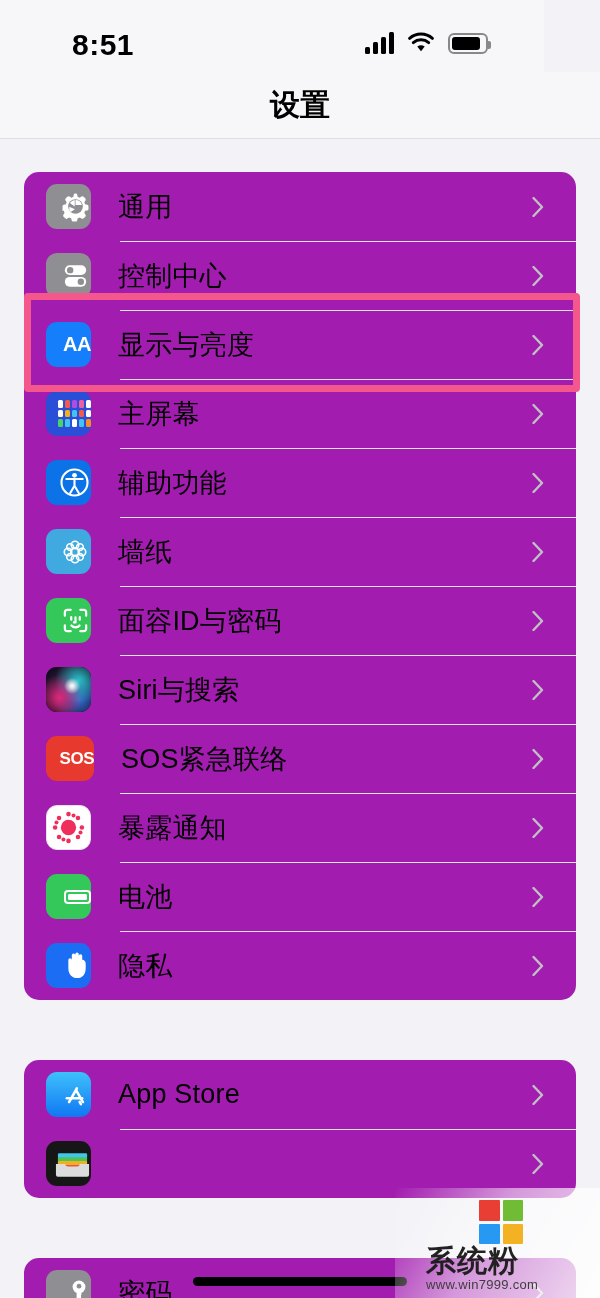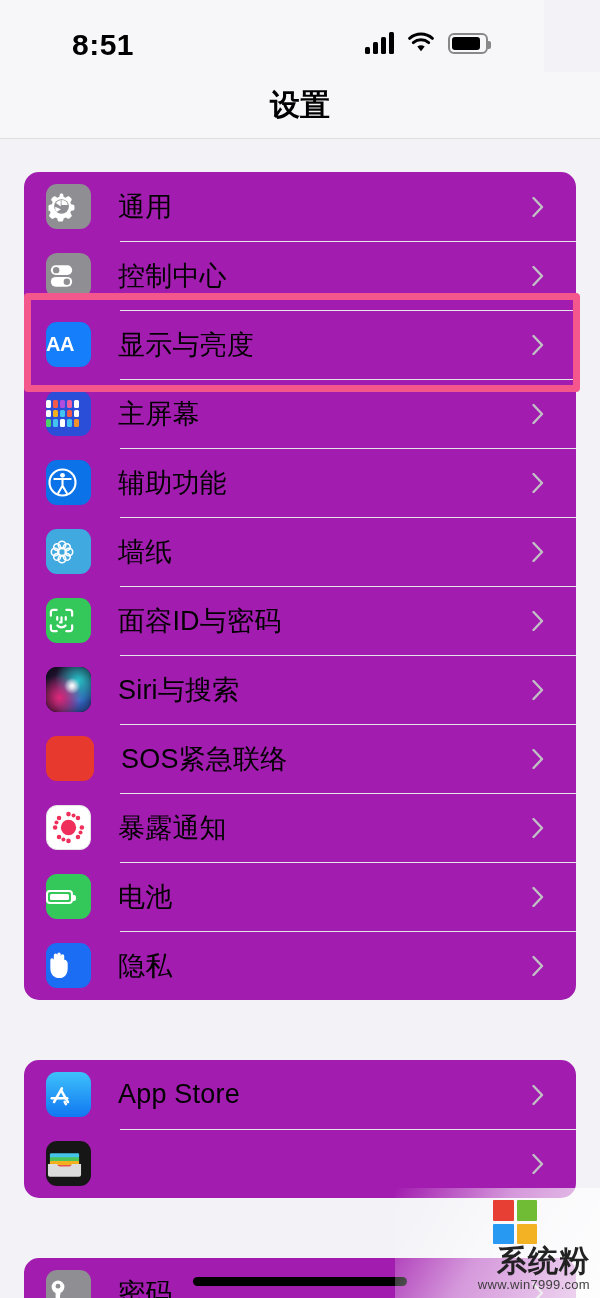--- a/index.html
+++ b/index.html
@@ -80,21 +80,21 @@
   .row + .row .sep {
     position: absolute; left: 96px; right: 0; top: 0;
     height: 1px; background: #e6e6e8;
   }
   .icon {
     width: 45px; height: 45px;
     border-radius: 11px;
     flex: none;
     position: relative;
     overflow: hidden;
-    display: flex; align-items: center; justify-content: flex-start;
+    display: flex; align-items: center; justify-content: flex-end;
   }
   .label {
     margin-left: 27px;
     font-size: 27px; color: #000;
     letter-spacing: 0.2px;
     white-space: nowrap;
   }
   .chev {
     position: absolute; right: 32px; top: 50%;
     transform: translateY(-50%);
@@ -172,22 +172,22 @@
   .home-indicator {
     position: absolute;
     left: 50%; transform: translateX(-50%);
     bottom: 12px;
     width: 214px; height: 9px;
     background: #000; border-radius: 5px;
   }
 
   
   .watermark {
-    position: absolute; right: 10px; bottom: 6px;
-    width: 150px; text-align: right;
+    position: absolute; right: 24px; bottom: 6px;
+    width: 150px; text-align: left;
     opacity: .97;
   }
   .wm-logo {
     width: 44px; height: 44px;
     display: grid; grid-template-columns: 1fr 1fr; grid-template-rows: 1fr 1fr;
     gap: 3px; margin: 0 auto 2px auto;
   }
   .wm-logo span { display: block; border-radius: 1px; }
   .wm-title {
     font-size: 30px; font-weight: bold; color: #1c1c1c;

